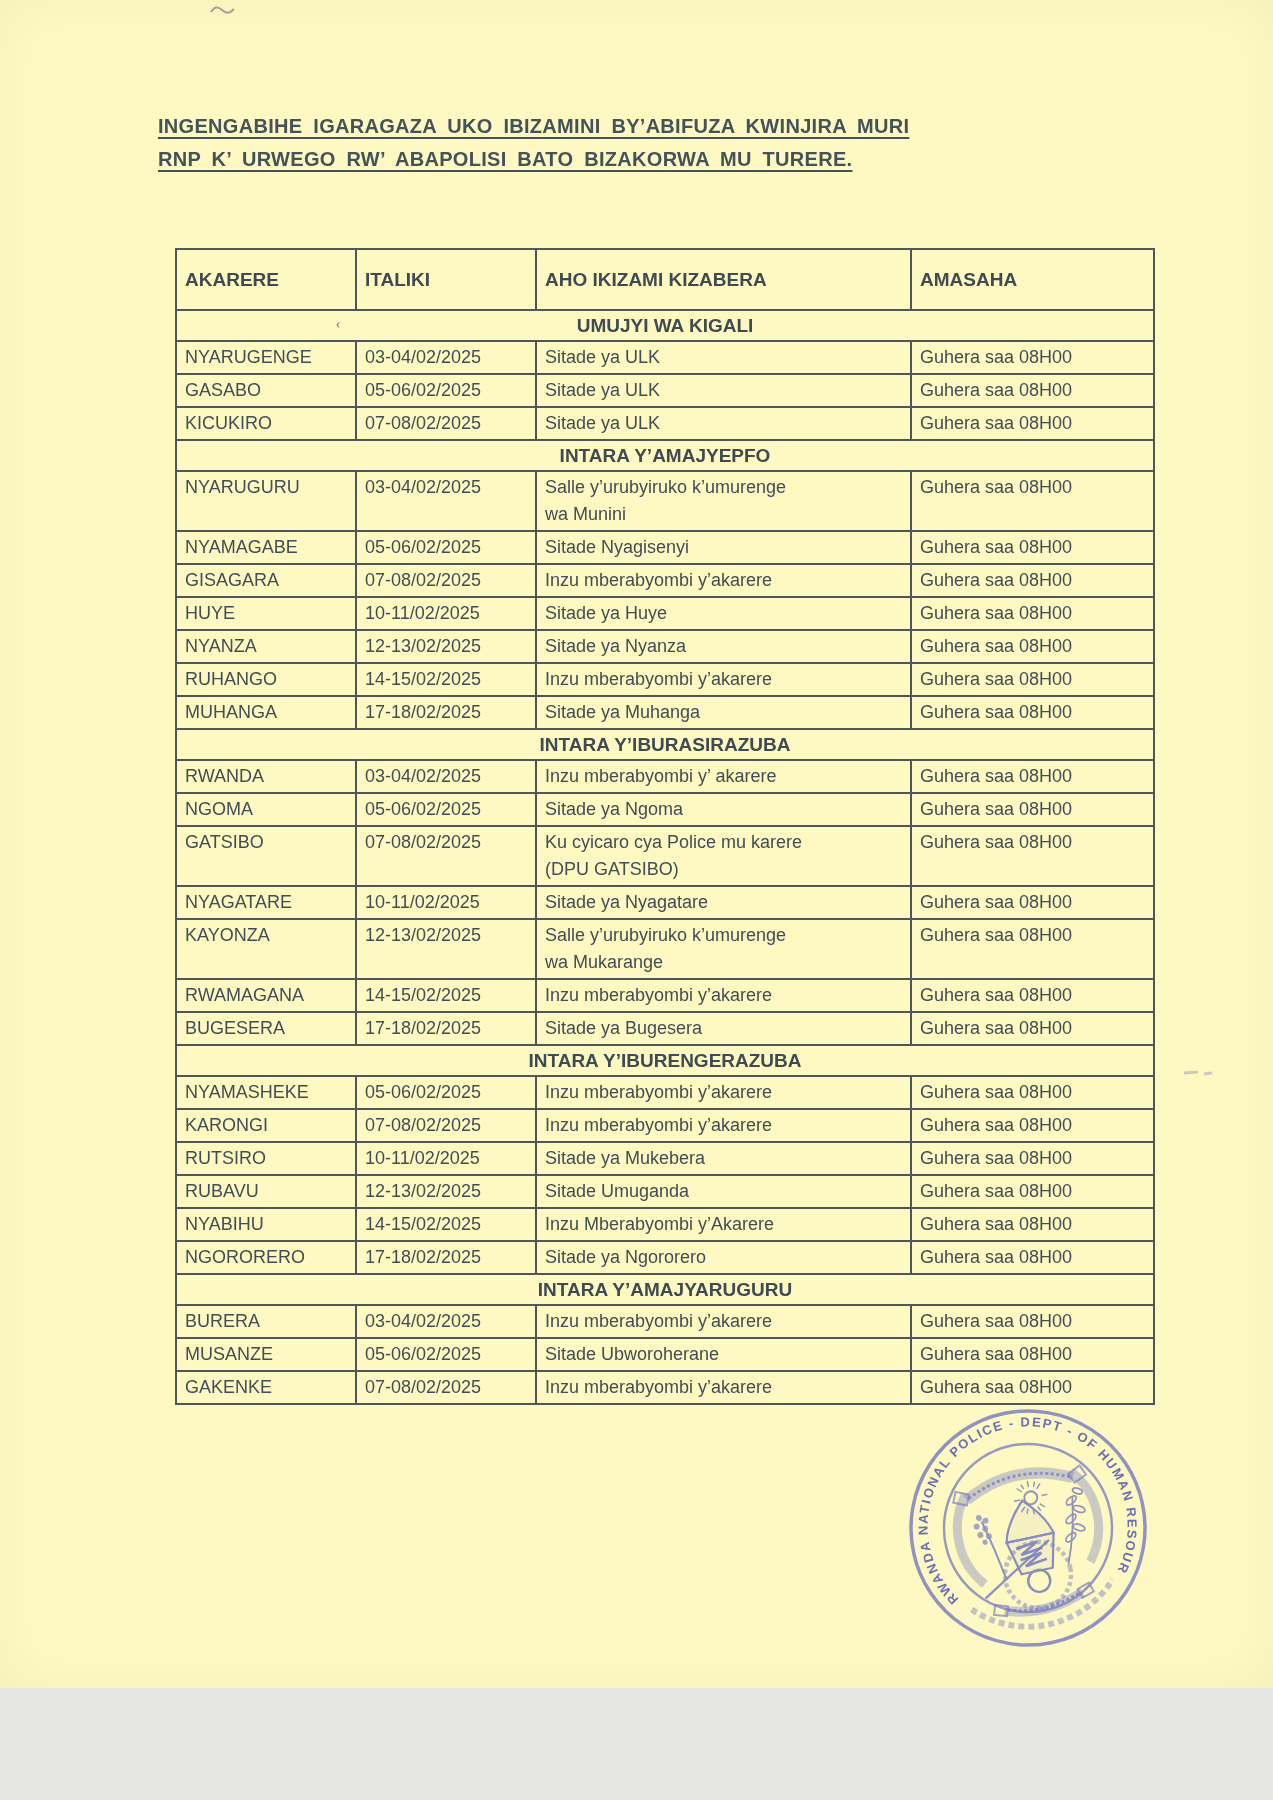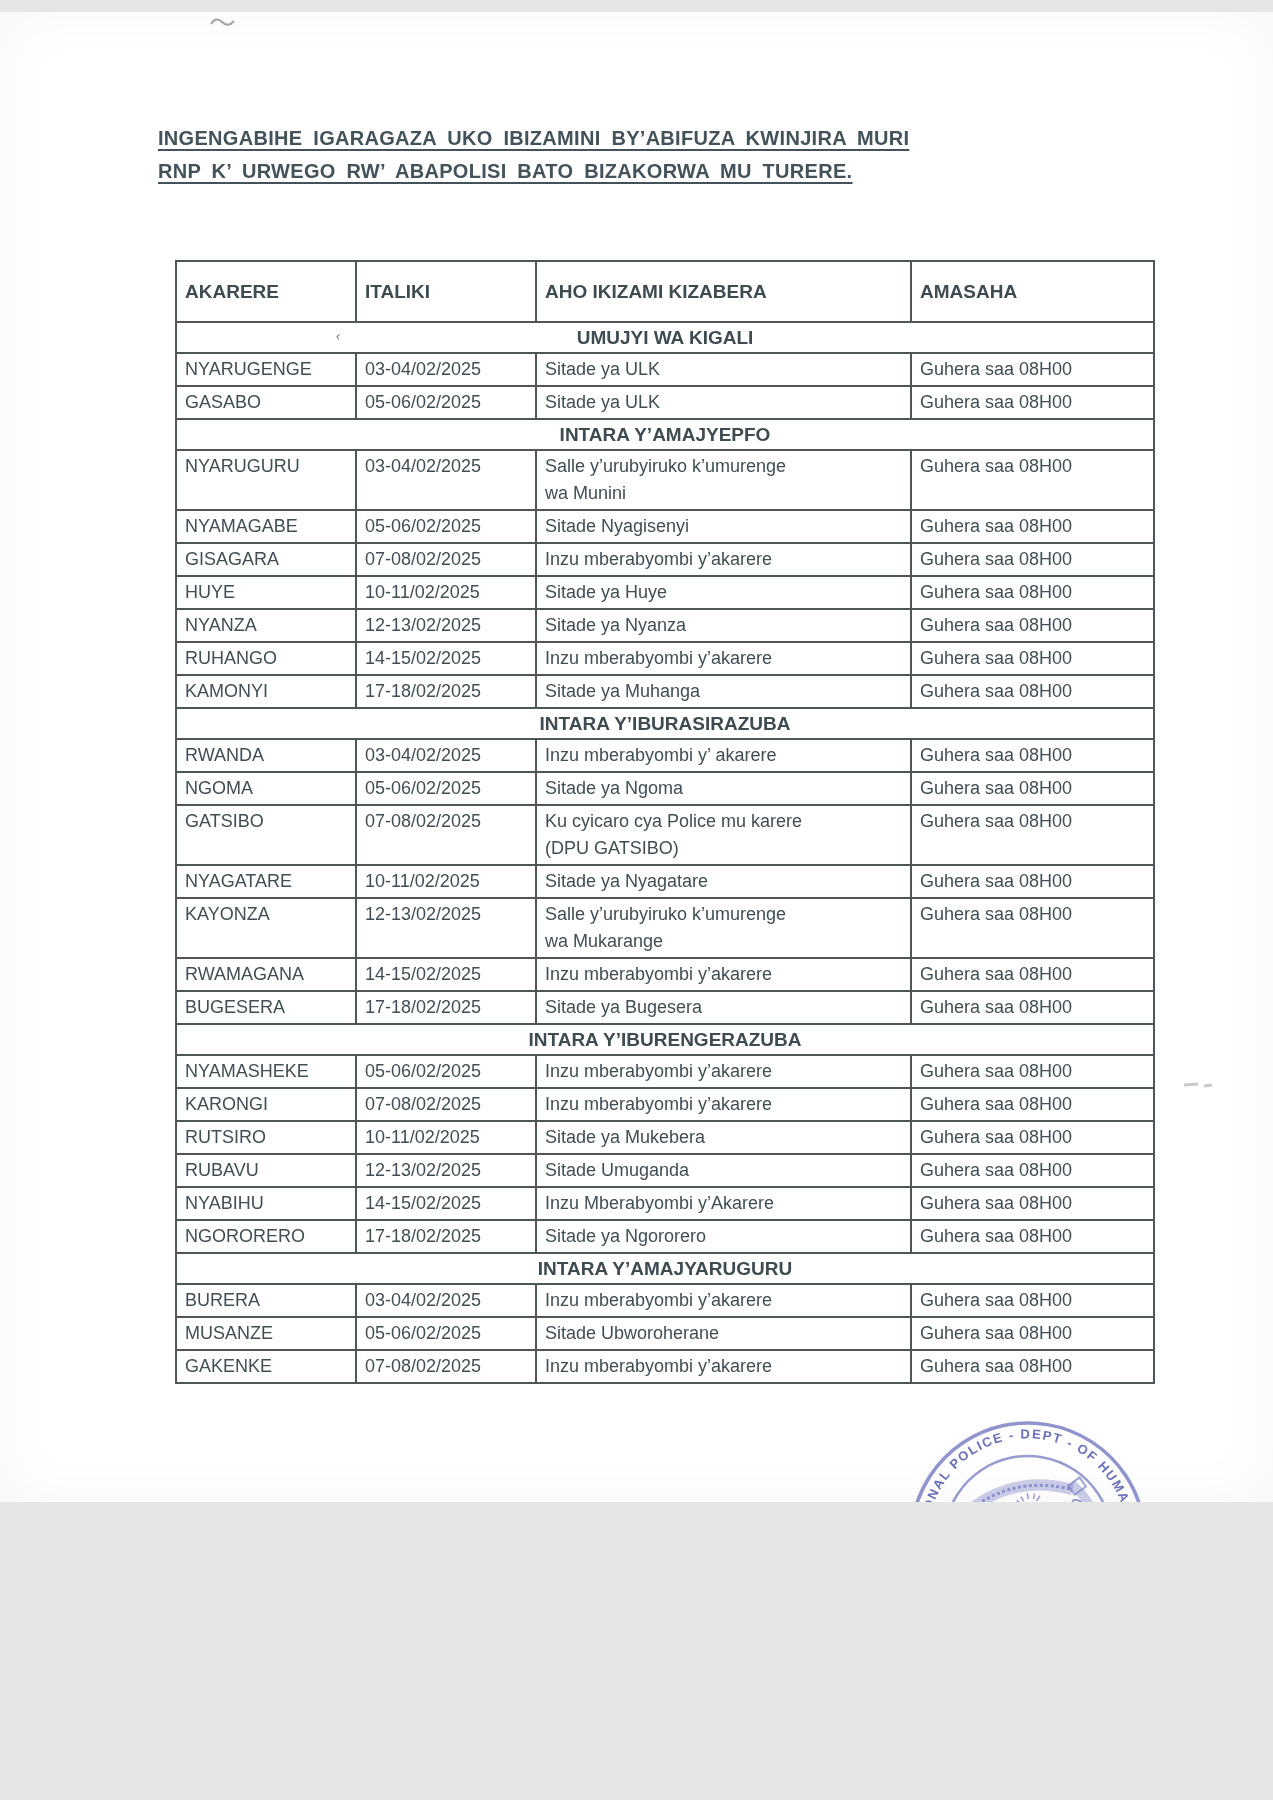--- a/index.html
+++ b/index.html
@@ -1,20 +1,20 @@
 <!DOCTYPE html>
 <html><head>
 <meta charset="utf-8">
 <style>
   html,body{margin:0;padding:0;background:#e6e6e4;}
   .page{
     position:relative;
-    width:1273px;height:1490px;
-    margin:12px auto;
-    background:#ffffff;
+    width:1273px;height:1688px;
+    margin:0 auto;
+    background:#fef9c3;
     box-shadow:inset 0 0 60px rgba(0,0,0,0.04);
     font-family:"Liberation Sans","DejaVu Sans",sans-serif;
     color:#3f4c51;
     overflow:hidden;
   }
   
   .doc-title{
     position:absolute;left:158px;top:110px;width:840px;
     font-size:20px;font-weight:bold;line-height:33px;
     color:#44525a;
@@ -107,20 +107,26 @@
           <td class="venue">Sitade ya ULK</td>
           <td>Guhera saa 08H00</td>
         </tr>
         <tr>
           <td>GASABO</td>
           <td>05-06/02/2025</td>
           <td class="venue">Sitade ya ULK</td>
           <td>Guhera saa 08H00</td>
         </tr>
         <tr>
+          <td>KICUKIRO</td>
+          <td>07-08/02/2025</td>
+          <td class="venue">Sitade ya ULK</td>
+          <td>Guhera saa 08H00</td>
+        </tr>
+        <tr>
           <td colspan="4" class="section">INTARA Y’AMAJYEPFO</td>
         </tr>
         <tr>
           <td>NYARUGURU</td>
           <td>03-04/02/2025</td>
           <td class="venue">Salle y’urubyiruko k’umurenge
 wa Munini</td>
           <td>Guhera saa 08H00</td>
         </tr>
         <tr>
@@ -147,21 +153,21 @@
           <td class="venue">Sitade ya Nyanza</td>
           <td>Guhera saa 08H00</td>
         </tr>
         <tr>
           <td>RUHANGO</td>
           <td>14-15/02/2025</td>
           <td class="venue">Inzu mberabyombi y’akarere</td>
           <td>Guhera saa 08H00</td>
         </tr>
         <tr>
-          <td>KAMONYI</td>
+          <td>MUHANGA</td>
           <td>17-18/02/2025</td>
           <td class="venue">Sitade ya Muhanga</td>
           <td>Guhera saa 08H00</td>
         </tr>
         <tr>
           <td colspan="4" class="section">INTARA Y’IBURASIRAZUBA</td>
         </tr>
         <tr>
           <td>RWANDA</td>
           <td>03-04/02/2025</td>

